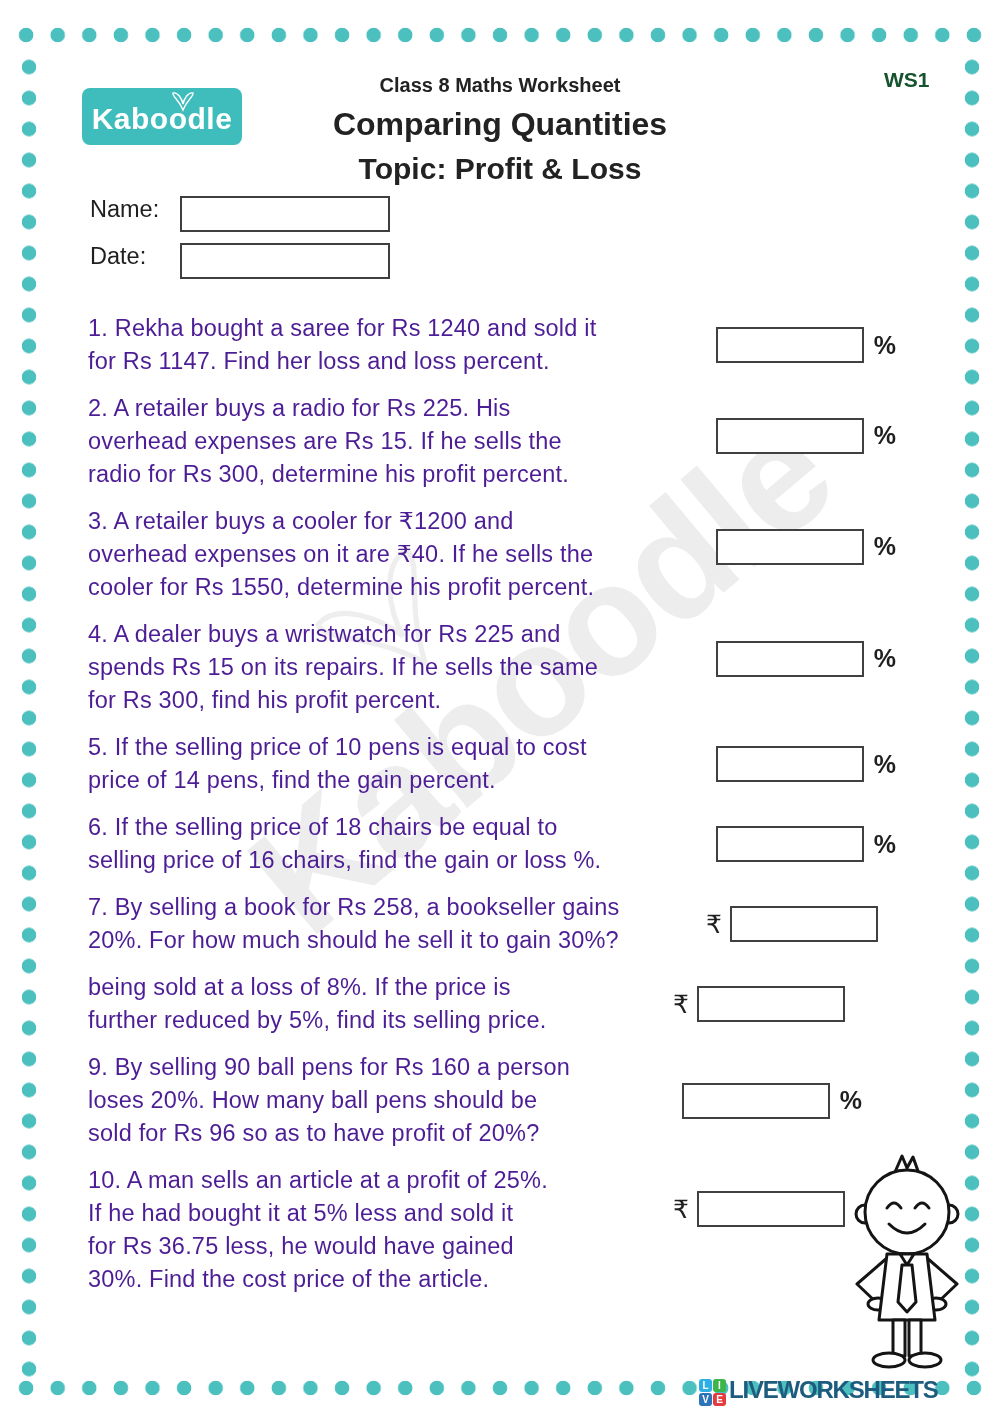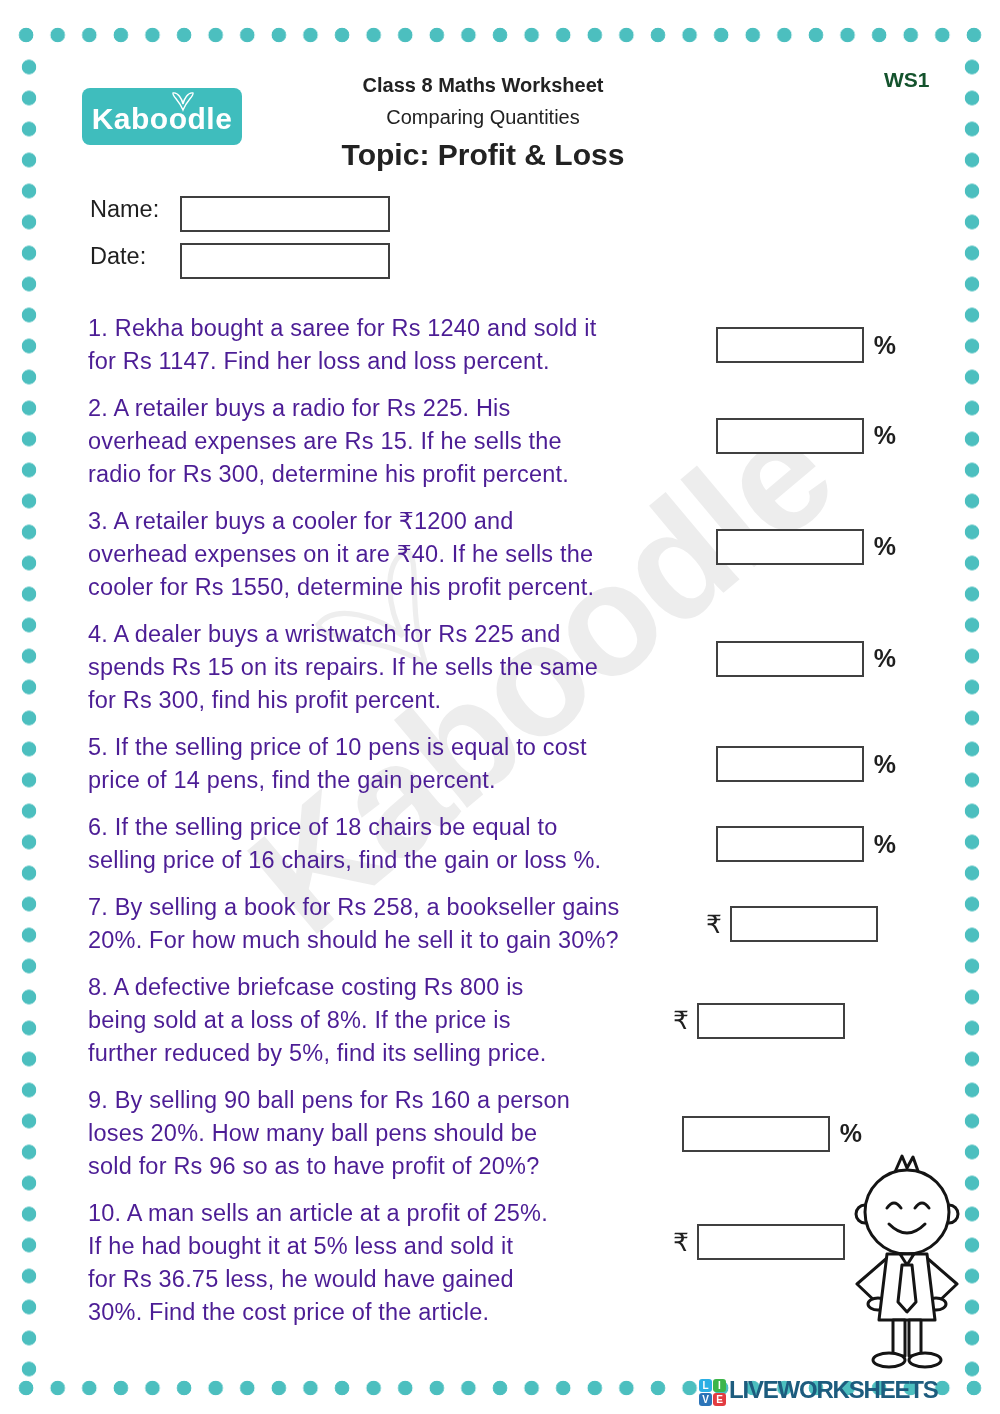--- a/index.html
+++ b/index.html
@@ -24,23 +24,23 @@
     transform:rotate(-40deg);z-index:0;}
   .watermark .wm-text{display:block;width:100%;text-align:center;line-height:260px;
     font-size:158px;font-weight:700;letter-spacing:-3px;color:rgba(15,15,15,0.075);white-space:nowrap;}
   .watermark svg{position:absolute;left:195px;top:-70px;}
 
   
   .logo{position:absolute;left:82px;top:88px;width:160px;height:57px;background:#3FBDBD;
     border-radius:8px;z-index:2;text-align:center;}
   .logo .brand{display:block;margin-top:14px;color:#fff;font-size:30px;font-weight:600;letter-spacing:.5px;}
   .logo svg{position:absolute;left:88px;top:2px;}
-  .titles{position:absolute;left:233px;top:74px;width:500px;text-align:center;z-index:2;color:#222;}
+  .titles{position:absolute;left:250px;top:74px;width:500px;text-align:center;z-index:2;color:#222;}
   .t1{font-size:20px;font-weight:600;}
-  .t2{font-size:20px;font-weight:400;margin-top:9px;}
+  .t2{font-size:32px;font-weight:700;margin-top:9px;}
   .t3{font-size:30px;font-weight:700;margin-top:9px;}
   .ws-code{position:absolute;left:884px;top:68px;font-size:21px;font-weight:700;color:#14532d;z-index:2;}
 
   
   .meta{position:absolute;left:90px;top:196px;z-index:2;}
   .meta-row{display:flex;align-items:flex-start;margin-bottom:11px;}
   .meta-row label{width:90px;font-size:23.5px;font-weight:500;color:#1f1f1f;}
   .meta-row input{width:210px;height:36px;border:2px solid #3f3f3f;background:#fff;border-radius:0;
     box-sizing:border-box;font-size:20px;padding:2px 6px;outline:none;}
 
@@ -191,21 +191,20 @@
         <span class="ln">20%. For how much should he sell it to gain 30%?</span>
       </div>
       <div class="ans pr34">
           <span class="pre">₹</span>
           <input class="abox" value="" style="">
         </div>
     </div>
 
     <div class="q q8">
       <div class="qtext">
-        <span class="ln">8. A defective briefcase costing Rs 800 is</span>
         <span class="ln">being sold at a loss of 8%. If the price is</span>
         <span class="ln">further reduced by 5%, find its selling price.</span>
       </div>
       <div class="ans pr67">
           <span class="pre">₹</span>
           <input class="abox" value="" style="">
         </div>
     </div>
 
     <div class="q q9">

